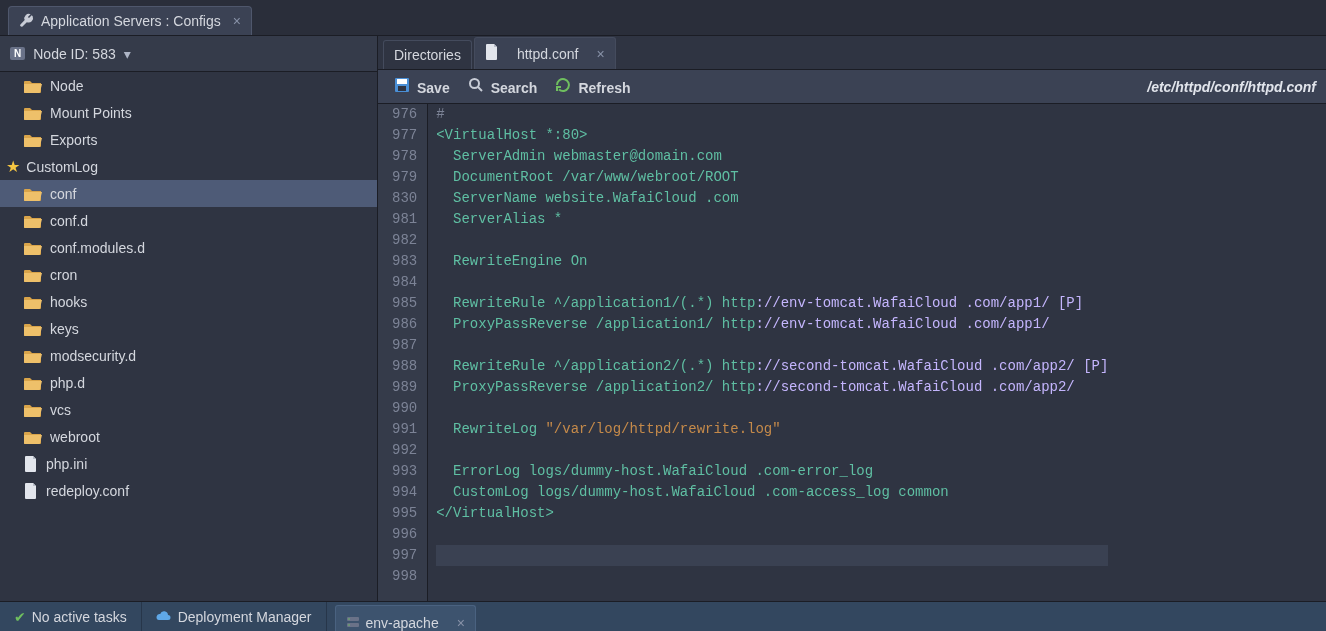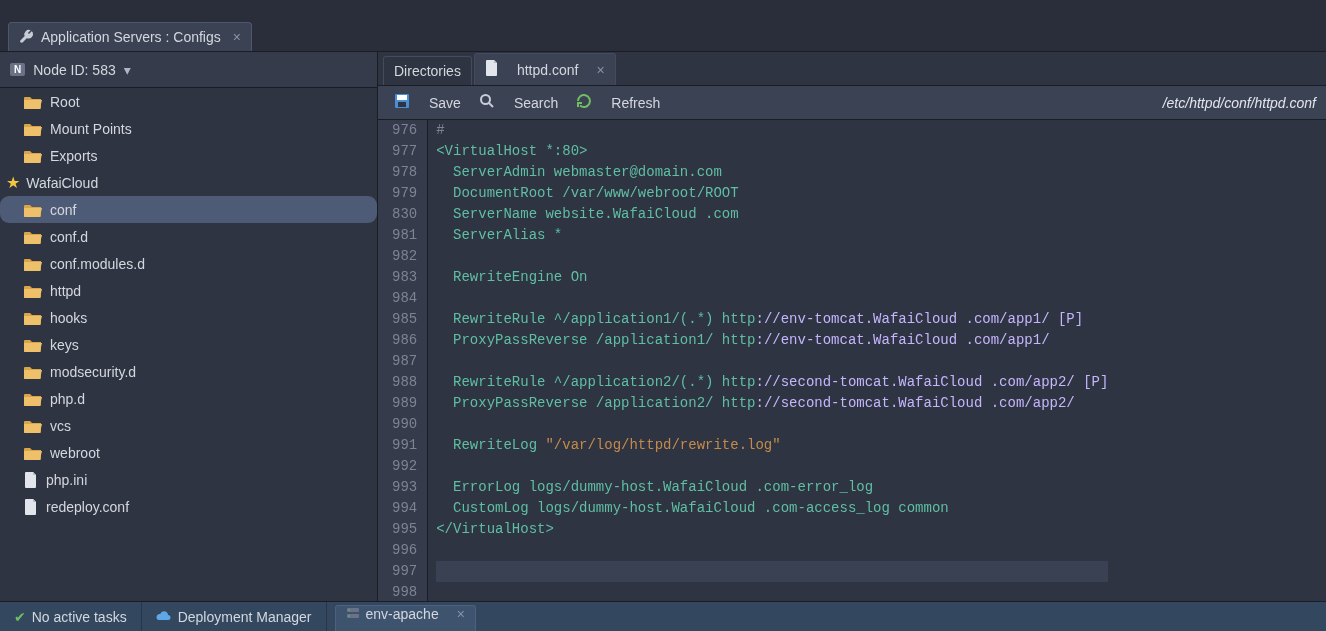--- a/index.html
+++ b/index.html
@@ -3,58 +3,58 @@
 <meta charset="utf-8">
 <style>
 * { box-sizing: border-box; margin: 0; padding: 0; }
 body {
   width: 1326px; height: 631px;
   background: #2a2e3a;
   font-family: "Segoe UI", Arial, sans-serif;
   font-size: 14px; color: #d4d7de;
   display: flex; flex-direction: column; overflow: hidden;
 }
-.toptabs { height: 52px; background: #2a2e3a; border-bottom: 1px solid #1b1d25; display: flex; align-items: flex-end; padding-left: 8px; }
+.toptabs { height: 36px; background: #2a2e3a; border-bottom: 1px solid #1b1d25; display: flex; align-items: flex-end; padding-left: 8px; }
 .toptab { background: #3b4254; border: 1px solid #4f576c; border-bottom: none; padding: 6px 10px; border-radius: 4px 4px 0 0; display: flex; align-items: center; gap: 6px; }
 .toptab .wrench { width: 16px; height: 16px; }
 .toptab .close { color: #8892a8; margin-left: 6px; font-size: 14px; }
 .main { flex: 1; display: flex; min-height: 0; }
 .sidebar { width: 378px; background: #2f3442; border-right: 1px solid #1b1d25; display: flex; flex-direction: column; }
 .nodebar { height: 36px; background: #353b4a; border-bottom: 1px solid #1b1d25; display: flex; align-items: center; padding: 0 10px; gap: 8px; }
 .nodebar .badge { background: #6a7288; color: #fff; font-size: 10px; font-weight: bold; padding: 1px 4px; border-radius: 2px; }
 .nodebar .caret { color: #aeb5c6; }
 .tree { flex: 1; overflow: auto; }
 .tree-item { display: flex; align-items: center; height: 27px; padding-left: 24px; gap: 8px; cursor: pointer; }
-.tree-item.sel { background: #4e5b77; border-radius: 9px; }
+.tree-item.sel { background: #4e5b77; }
 .tree-item.depth1 { padding-left: 24px; }
 .tree-header { display: flex; align-items: center; height: 27px; padding-left: 6px; gap: 6px; background: #2f3442; }
 .folder { width: 18px; height: 14px; }
 .folder svg { display: block; }
 .fileic { width: 14px; height: 16px; }
 .star { color: #f4c542; font-size: 16px; line-height: 1; }
 .editor { flex: 1; display: flex; flex-direction: column; min-width: 0; }
 .filetabs { height: 34px; background: #2f3442; border-bottom: 1px solid #1b1d25; display: flex; align-items: flex-end; padding-left: 5px; gap: 2px; }
 .filetab { background: #2f3442; border: 1px solid #444b5d; border-bottom: none; padding: 6px 10px; border-radius: 3px 3px 0 0; display: flex; align-items: center; gap: 6px; color: #d4d7de; }
 .filetab.active { background: #3b4254; gap: 18px; }
 .filetab .close { color: #8892a8; font-size: 14px; }
 .toolbar { height: 34px; background: #3b4254; border-bottom: 1px solid #1b1d25; display: flex; align-items: center; padding: 0 10px; gap: 6px; }
-.tbtn { display: flex; align-items: center; gap: 19px; padding: 3px 6px; cursor: pointer; border-radius: 3px; }
-.toolbar .path { margin-left: auto; font-style: italic; font-weight: normal; color: #e2e5ec; }
+.tbtn { display: flex; align-items: flex-end; gap: 7px; padding: 3px 6px; cursor: pointer; border-radius: 3px; font-weight: bold; }
+.toolbar .path { margin-left: auto; font-style: italic; font-weight: bold; color: #e2e5ec; }
 .code { flex: 1; display: flex; overflow: auto; background: #2f3442; font-family: Consolas, "Courier New", monospace; font-size: 14px; line-height: 21px; }
 .gutter { background: #353b4a; color: #7c8396; text-align: right; padding: 0 10px 0 14px; user-select: none; border-right: 1px solid #1b1d25; }
 .codelines { padding-left: 8px; white-space: pre; }
 .cl-cm { color: #7c8396; }
 .cl-tag { color: #5fbfa3; }
 .cl-dir { color: #5fbfa3; }
 .cl-gray { color: #c4b5fd; }
 .cl-str { color: #c58a4a; }
 .current-line { background: #3a4152; display: block; }
 .bottombar { height: 30px; background: #33475f; display: flex; align-items: center; border-top: 1px solid #1b1d25; }
 .bb-item { padding: 0 14px; display: flex; align-items: center; gap: 6px; height: 100%; border-right: 1px solid #27364a; }
-.bb-tab { background: #3d536e; border-radius: 3px 3px 0 0; margin-left: 8px; height: 26px; align-self: flex-end; padding: 0 10px; display: flex; align-items: flex-start; gap: 6px; border: 1px solid #4a6280; border-bottom: none; }
+.bb-tab { background: #3d536e; border-radius: 3px 3px 0 0; margin-left: 8px; height: 26px; align-self: flex-end; padding: 0 10px; display: flex; align-items: flex-end; gap: 6px; border: 1px solid #4a6280; border-bottom: none; }
 .bb-tab .close { color: #8892a8; margin-left: 12px; }
 .check { color: #6fbf5f; }
 </style>
 </head>
 <body>
 
 <div class="toptabs">
   <div class="toptab">
     <span class="wrench">
       <svg viewBox="0 0 16 16" width="16" height="16">
@@ -76,21 +76,21 @@
     </div>
     <div class="tree">
       <div id="tree-top">
           <div class="tree-item depth1">
             <span class="folder">
               <svg width="18" height="14" viewBox="0 0 18 14">
                 <path fill="#d9a44a" d="M1 2h5l2 2h9v9a1 1 0 0 1-1 1H1a1 1 0 0 1-1-1V3a1 1 0 0 1 1-1z"></path>
                 <path fill="#eec06a" d="M0 5h18l-2 8a1 1 0 0 1-1 1H1a1 1 0 0 1-1-1z"></path>
               </svg>
             </span>
-            <span>Root</span>
+            <span>Node</span>
           </div>
           <div class="tree-item depth1">
             <span class="folder">
               <svg width="18" height="14" viewBox="0 0 18 14">
                 <path fill="#d9a44a" d="M1 2h5l2 2h9v9a1 1 0 0 1-1 1H1a1 1 0 0 1-1-1V3a1 1 0 0 1 1-1z"></path>
                 <path fill="#eec06a" d="M0 5h18l-2 8a1 1 0 0 1-1 1H1a1 1 0 0 1-1-1z"></path>
               </svg>
             </span>
             <span>Mount Points</span>
           </div>
@@ -99,21 +99,21 @@
               <svg width="18" height="14" viewBox="0 0 18 14">
                 <path fill="#d9a44a" d="M1 2h5l2 2h9v9a1 1 0 0 1-1 1H1a1 1 0 0 1-1-1V3a1 1 0 0 1 1-1z"></path>
                 <path fill="#eec06a" d="M0 5h18l-2 8a1 1 0 0 1-1 1H1a1 1 0 0 1-1-1z"></path>
               </svg>
             </span>
             <span>Exports</span>
           </div>
         </div>
       <div class="tree-header">
         <span class="star">★</span>
-        <span>WafaiCloud</span>
+        <span>CustomLog</span>
       </div>
       <div id="tree-fav">
           <div class="tree-item depth1 sel">
             <span class="folder">
               <svg width="18" height="14" viewBox="0 0 18 14">
                 <path fill="#d9a44a" d="M1 2h5l2 2h9v9a1 1 0 0 1-1 1H1a1 1 0 0 1-1-1V3a1 1 0 0 1 1-1z"></path>
                 <path fill="#eec06a" d="M0 5h18l-2 8a1 1 0 0 1-1 1H1a1 1 0 0 1-1-1z"></path>
               </svg>
             </span>
             <span>conf</span>
@@ -136,21 +136,21 @@
             </span>
             <span>conf.modules.d</span>
           </div>
           <div class="tree-item depth1">
             <span class="folder">
               <svg width="18" height="14" viewBox="0 0 18 14">
                 <path fill="#d9a44a" d="M1 2h5l2 2h9v9a1 1 0 0 1-1 1H1a1 1 0 0 1-1-1V3a1 1 0 0 1 1-1z"></path>
                 <path fill="#eec06a" d="M0 5h18l-2 8a1 1 0 0 1-1 1H1a1 1 0 0 1-1-1z"></path>
               </svg>
             </span>
-            <span>httpd</span>
+            <span>cron</span>
           </div>
           <div class="tree-item depth1">
             <span class="folder">
               <svg width="18" height="14" viewBox="0 0 18 14">
                 <path fill="#d9a44a" d="M1 2h5l2 2h9v9a1 1 0 0 1-1 1H1a1 1 0 0 1-1-1V3a1 1 0 0 1 1-1z"></path>
                 <path fill="#eec06a" d="M0 5h18l-2 8a1 1 0 0 1-1 1H1a1 1 0 0 1-1-1z"></path>
               </svg>
             </span>
             <span>hooks</span>
           </div>

